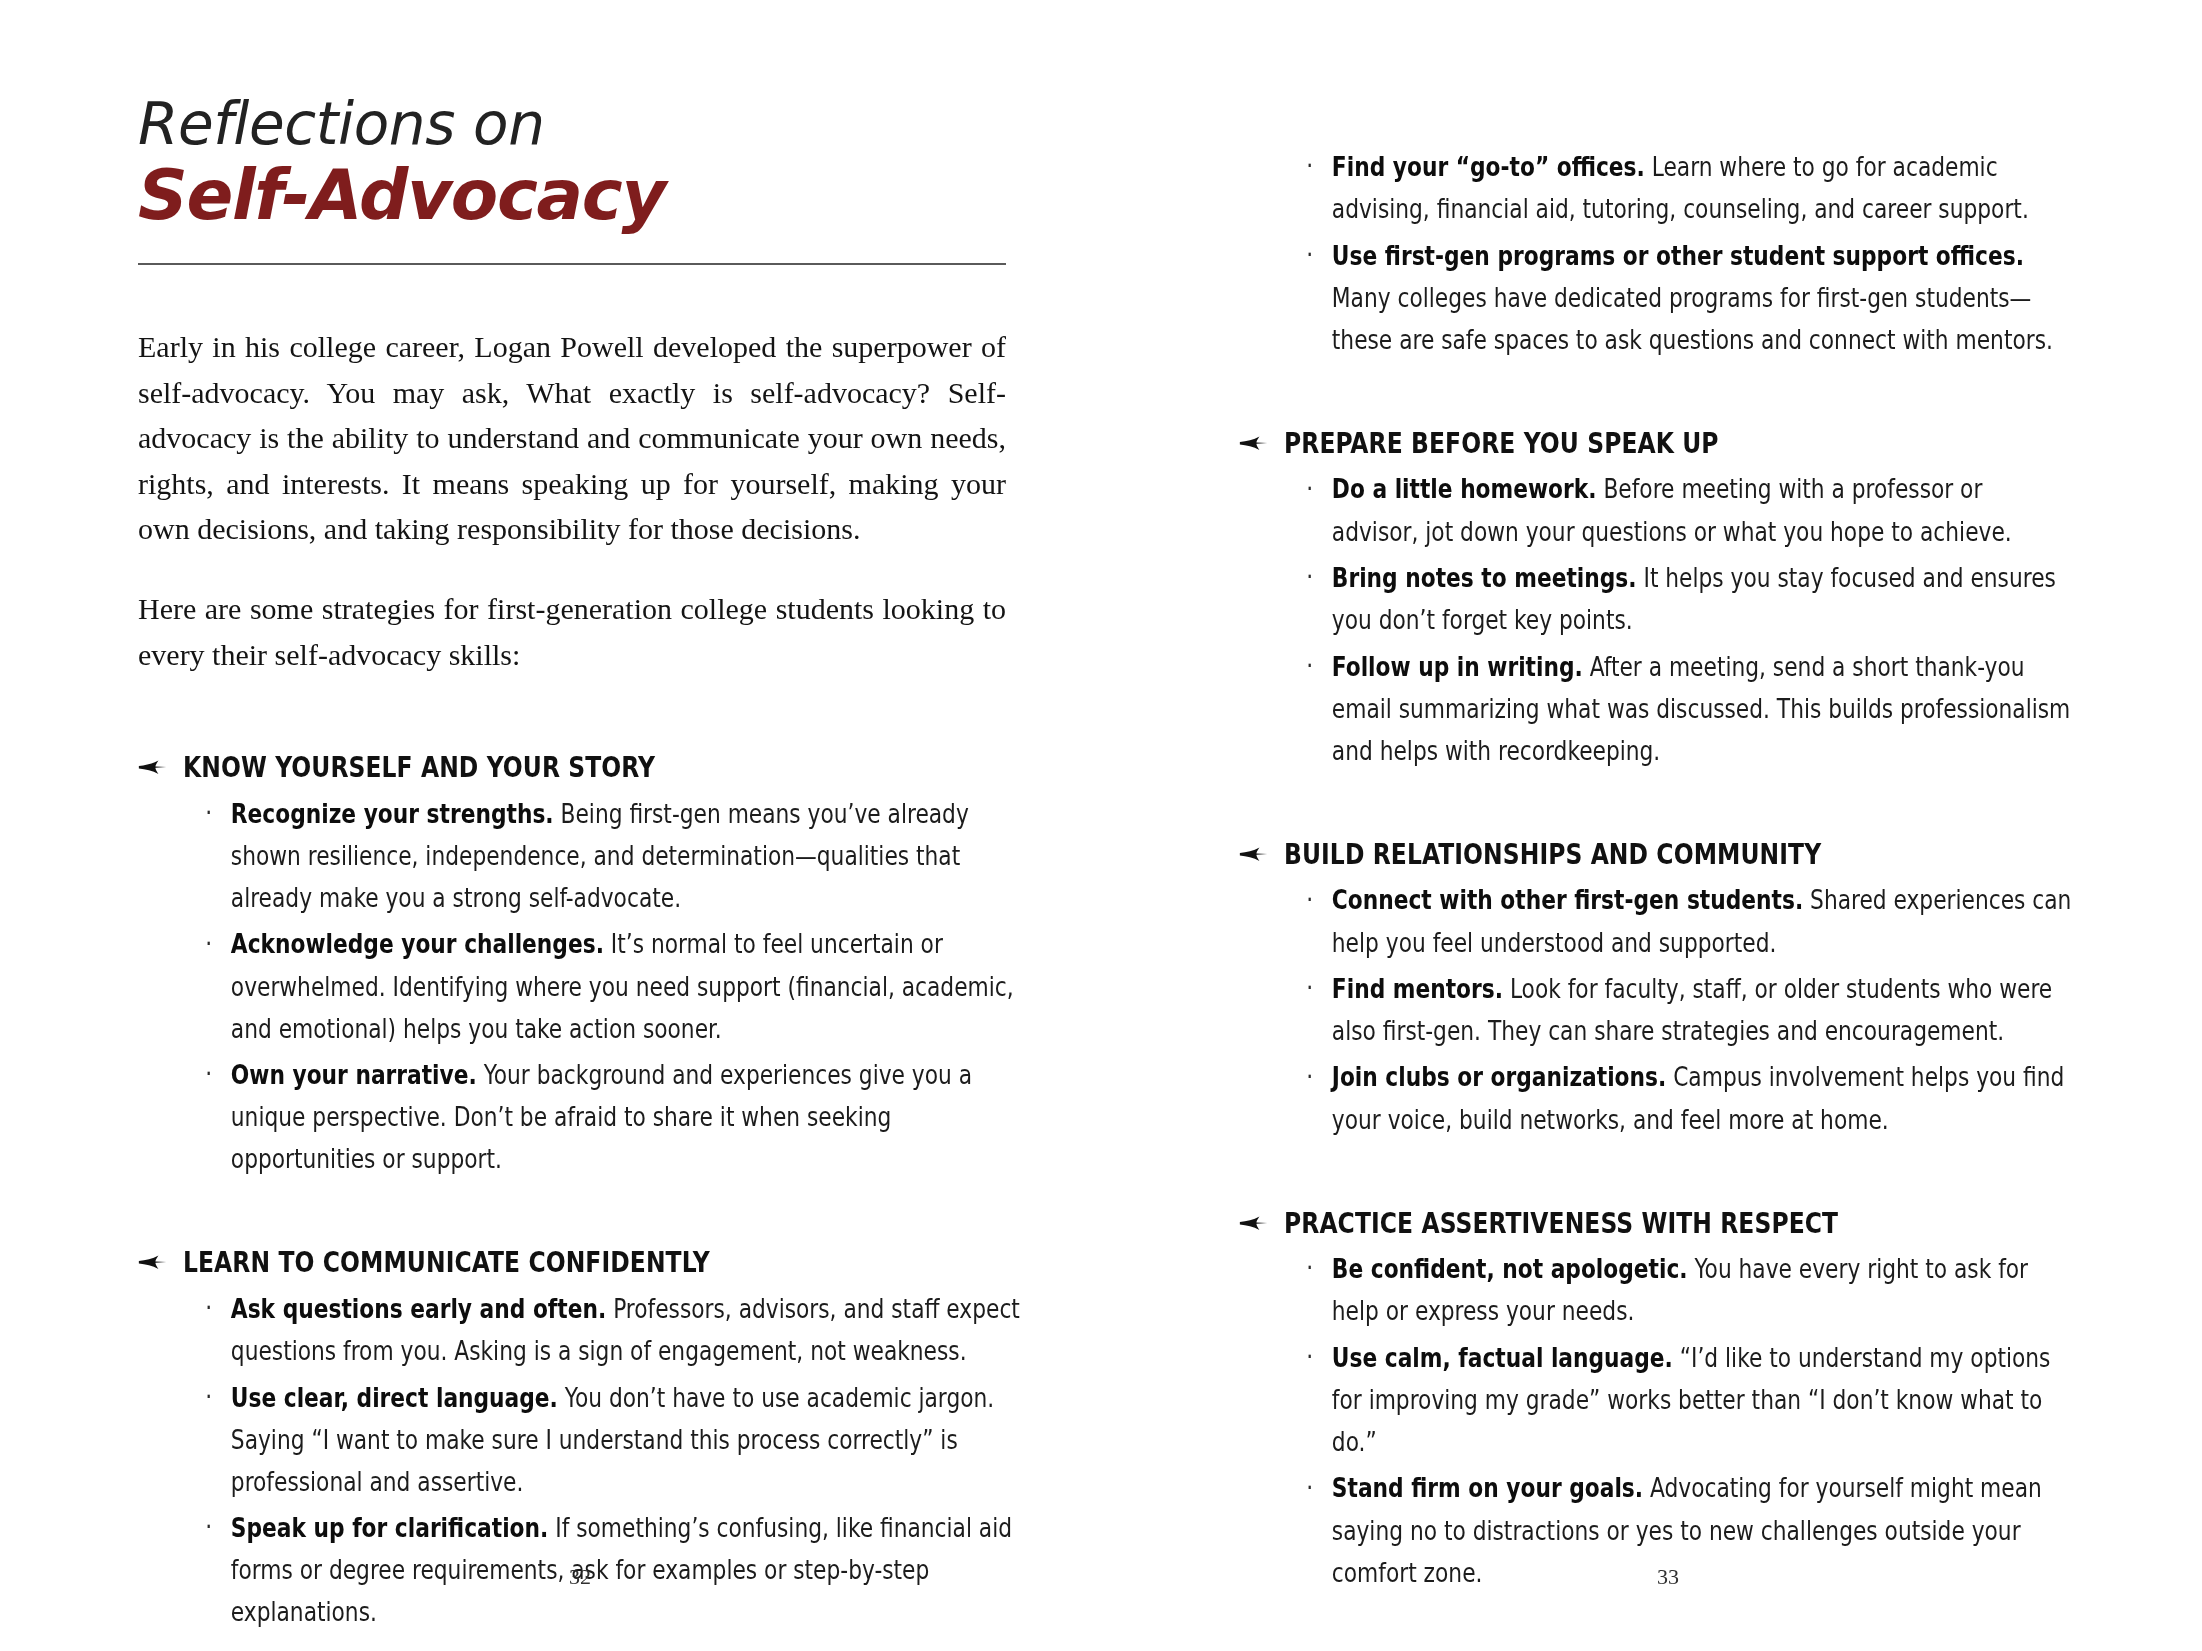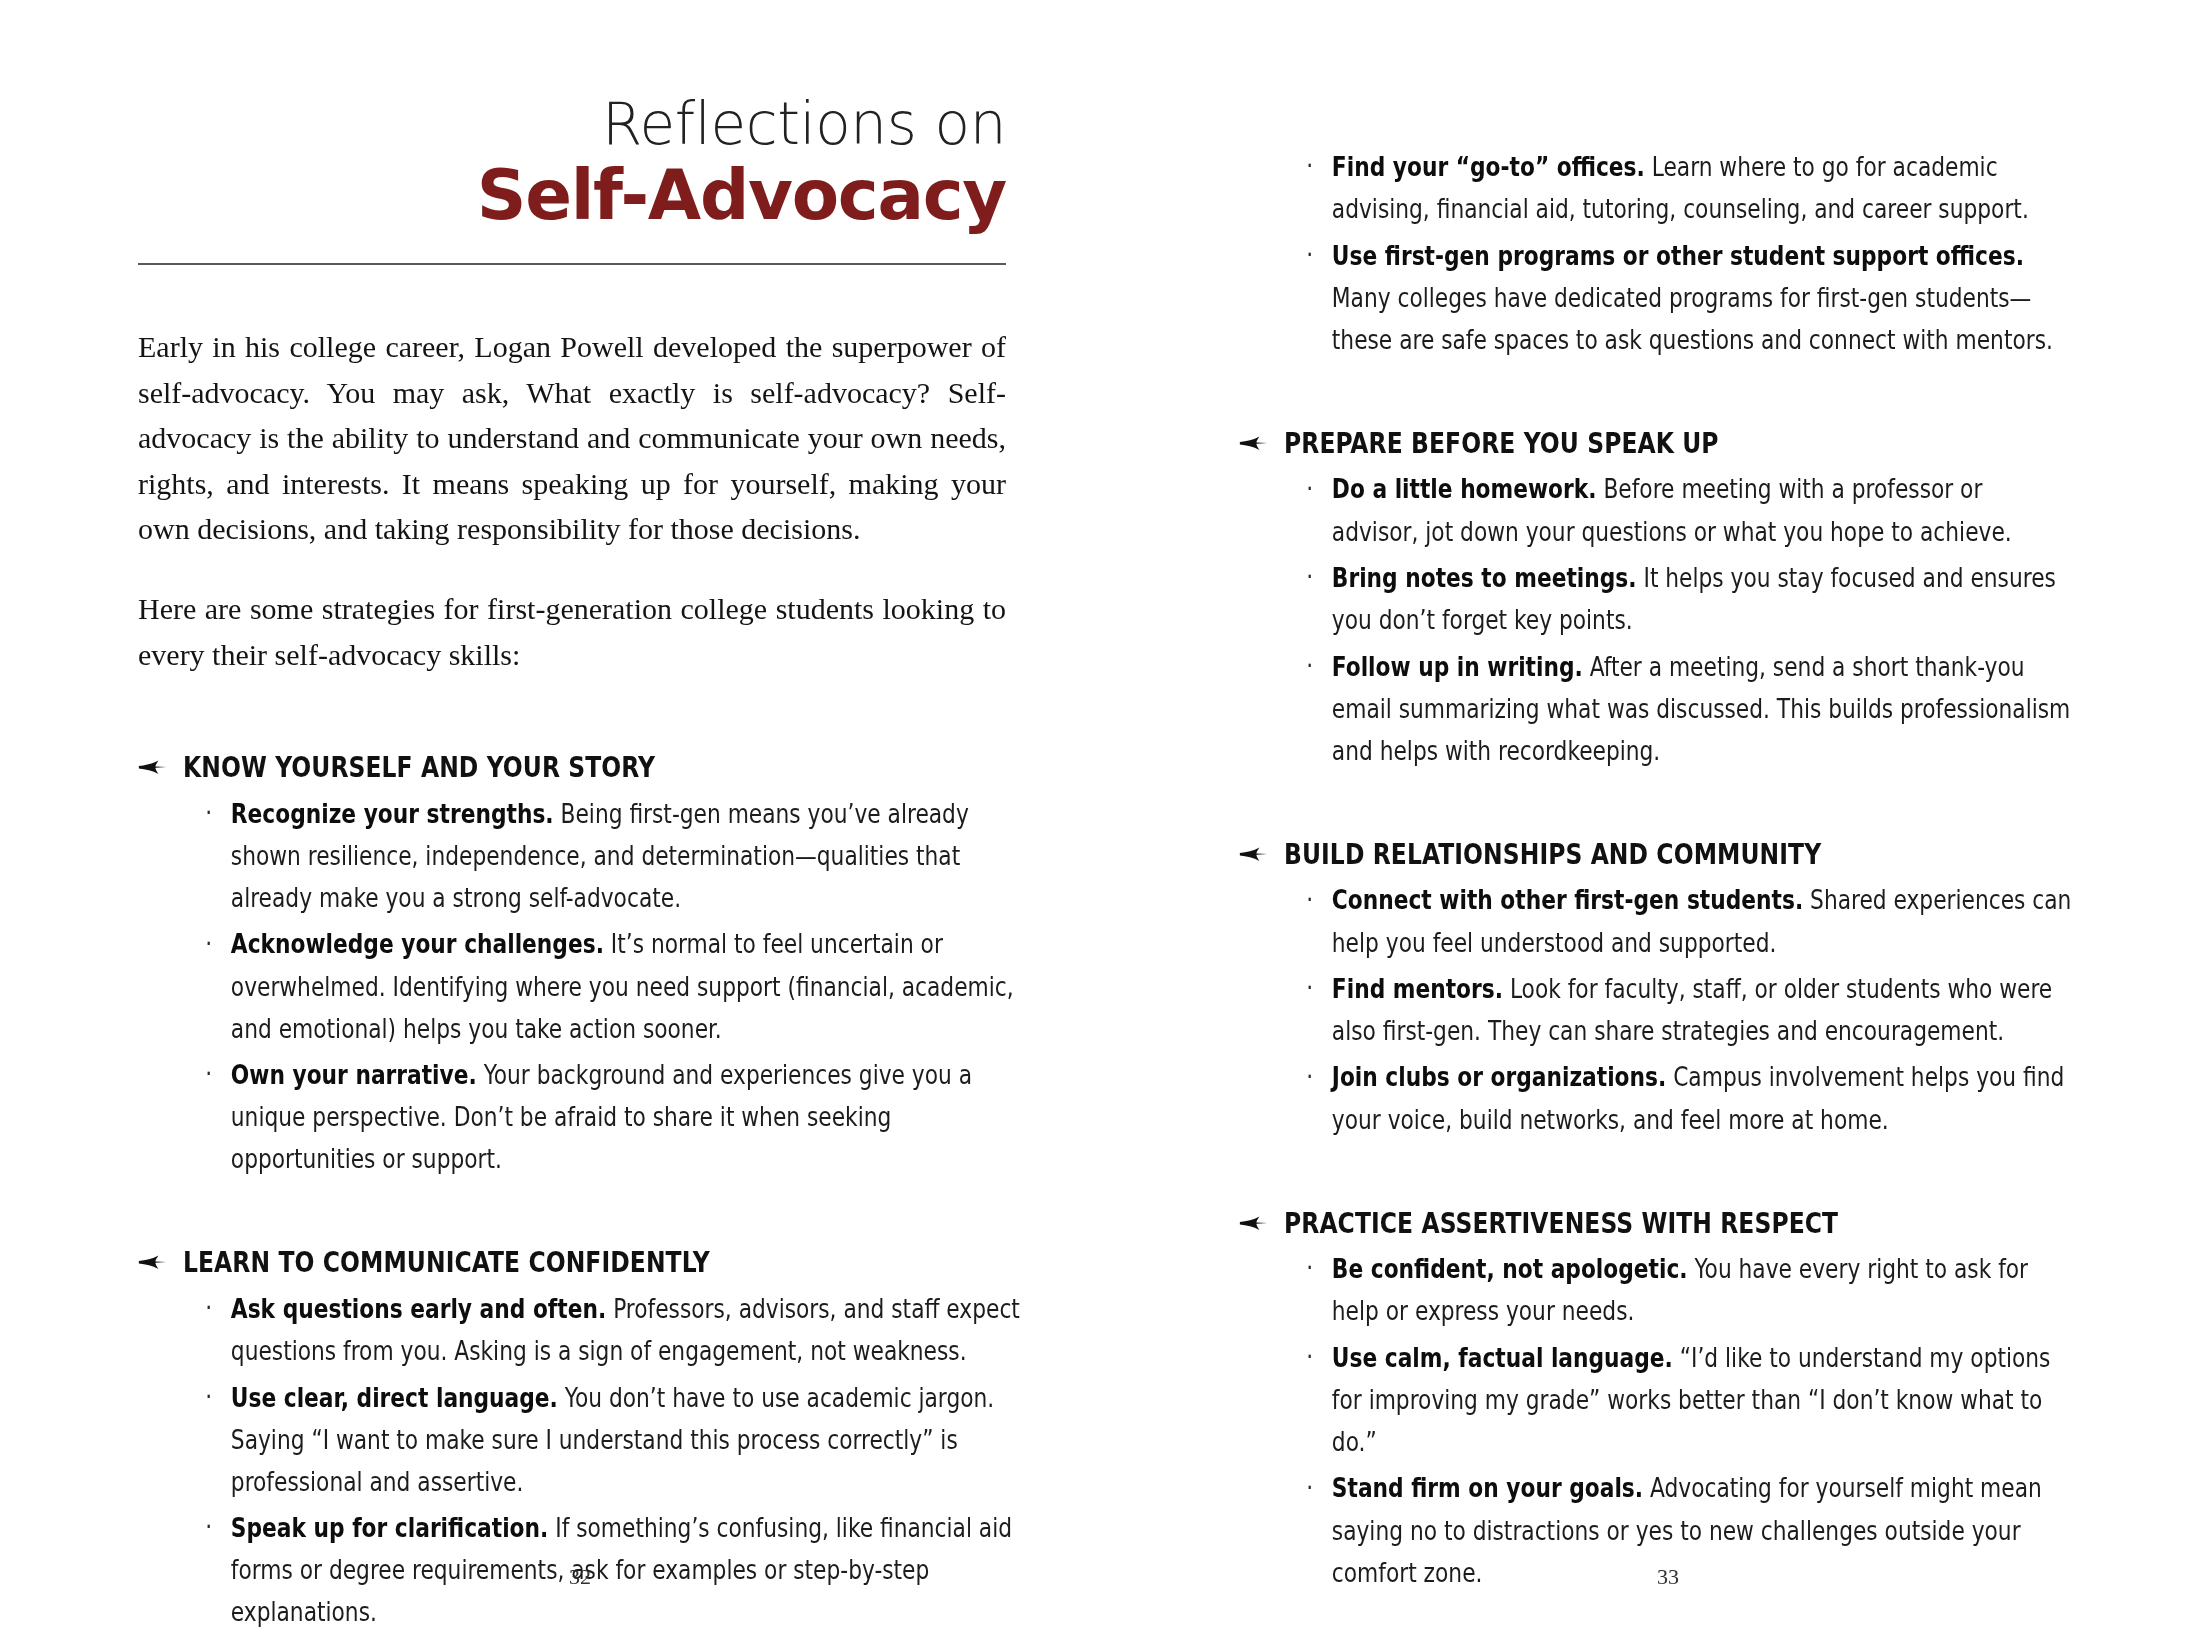--- a/index.html
+++ b/index.html
@@ -36,23 +36,24 @@
   .page-inner {
     box-sizing: border-box;
     height: 100%;
     position: relative;
   }
   .page-left  .page-inner { padding: 76px 95px 0 138px; }
   .page-right .page-inner { padding: 146px 159px 0 138px; }
 
   
   .title-block {
-    text-align: right;
+    text-align: left;
     margin: 0 0 0 0;
     padding-top: 19px;
+    font-style: italic;
   }
   .title-line1 {
     font-family: "DejaVu Sans", sans-serif;
     font-weight: 300;
     font-size: 58px;
     line-height: 1.02;
     letter-spacing: -0.4px;
     color: #222222;
     display: block;
   }

